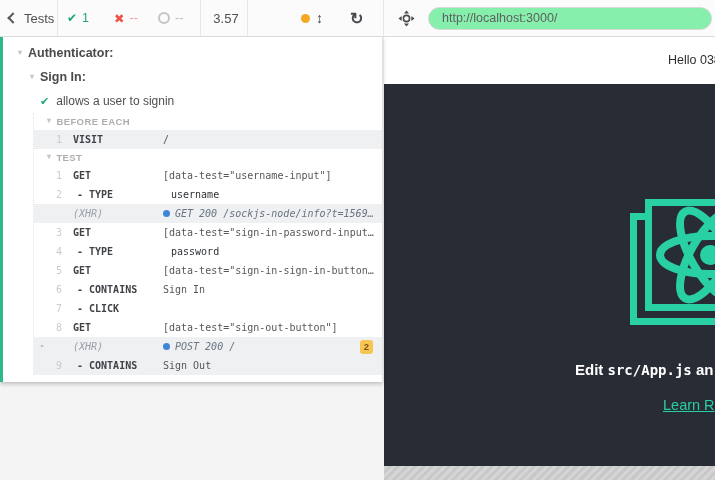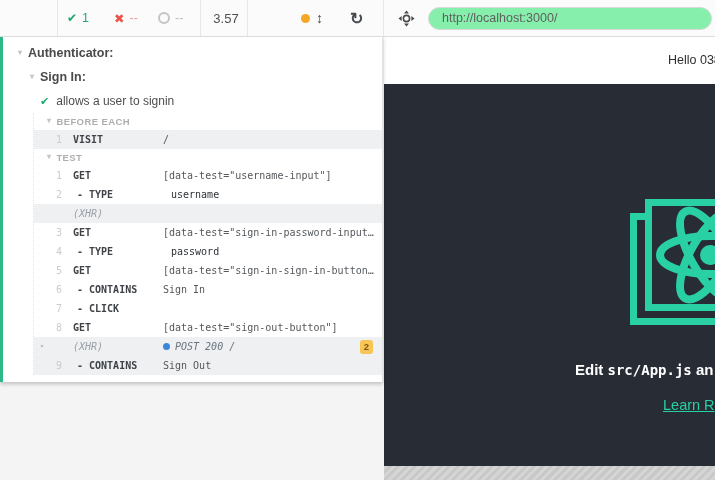--- a/index.html
+++ b/index.html
@@ -87,20 +87,24 @@
                 text-decoration:underline; white-space:nowrap; cursor:pointer; }
   #hatch { position:absolute; left:0; right:0; bottom:0; height:14px;
            background:repeating-linear-gradient(135deg,#d5d5d5 0 3px,#c8c8c8 3px 6px); }
 </style>
 </head>
 <body>
 
 <div id="app">
 
   <div id="topbar">
+    <div class="tb-item" id="back-btn">
+      <span class="chevron-left"></span>
+      <span>Tests</span>
+    </div>
     <div class="tb-div" style="left:57px"></div>
     <div class="tb-item stat" id="stat-pass">
       <span class="glyph">✔</span>
       <span class="count">1</span>
     </div>
     <div class="tb-item stat" id="stat-fail">
       <span class="glyph">✖</span>
       <span class="count">--</span>
     </div>
     <div class="tb-item stat" id="stat-pending">
@@ -166,20 +170,21 @@
           <span class="msg">[data-test="username-input"]</span>
         </div>
         <div class="cmd-row child">
           <span class="num">2</span>
           <span class="method">- TYPE</span>
           <span class="msg bold">username</span>
         </div>
         <div class="cmd-row hl xhr">
           <span class="num"></span>
           <span class="method">(XHR)</span>
+          <span class="msg"><span class="blue-dot"></span><span>GET 200 /sockjs-node/info?t=1569…</span></span>
         </div>
         <div class="cmd-row">
           <span class="num">3</span>
           <span class="method">GET</span>
           <span class="msg">[data-test="sign-in-password-input…</span>
         </div>
         <div class="cmd-row child">
           <span class="num">4</span>
           <span class="method">- TYPE</span>
           <span class="msg bold">password</span>

